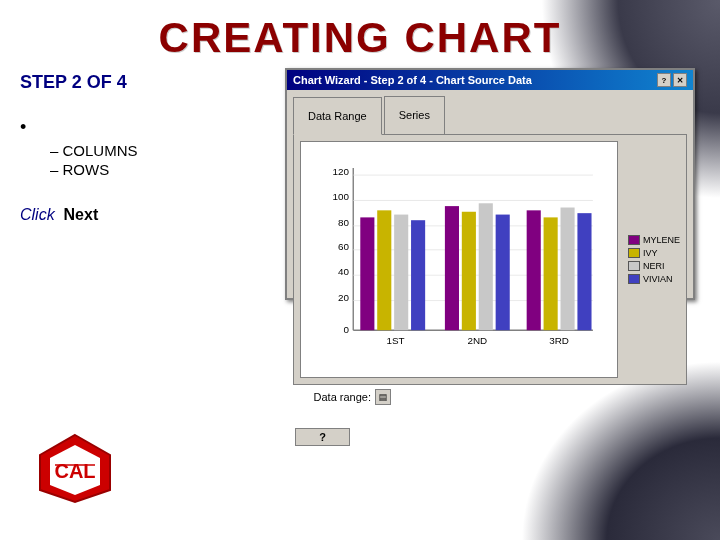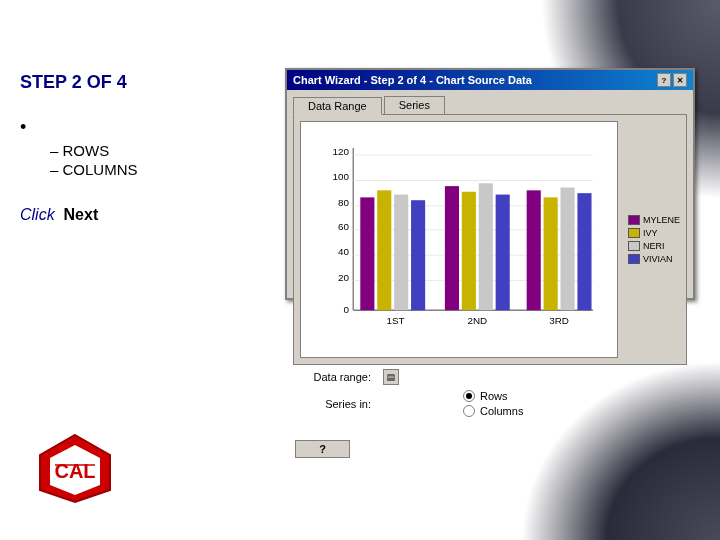--- a/index.html
+++ b/index.html
@@ -196,21 +196,21 @@
     }
 
     
     .tab-bar {
       display: flex;
       gap: 2px;
       margin-bottom: 0;
     }
 
     .tab {
-      padding: 2px 14px;
+      padding: 12px 14px;
       font-size: 11px;
       background: #d4d0c8;
       border: 1px solid #808080;
       border-bottom: none;
       cursor: pointer;
       font-family: Arial, sans-serif;
     }
 
     .tab.active {
       background: #d4d0c8;
@@ -269,21 +269,21 @@
     
     .dialog-bottom {
       padding: 4px 8px;
       font-size: 11px;
       font-family: Arial, sans-serif;
     }
 
     .form-row {
       display: flex;
       align-items: center;
-      gap: 12px;
+      gap: 4px;
       margin-bottom: 5px;
     }
 
     .form-label {
       font-size: 11px;
       width: 70px;
       text-align: right;
     }
 
     .form-input {
@@ -377,31 +377,34 @@
       height: 1px;
       background: #808080;
       margin: 2px 0;
     }
   </style>
 </head>
 <body>
 
 <div class="bg-slide">
 
+  <div class="title-area">
+    <div class="main-title">CREATING CHART</div>
+  </div>
 
   <div class="content-area">
     <div class="step-label">STEP 2 OF 4</div>
 
     <div class="bullet-item">
       <span class="bullet-dot">•</span>
     </div>
 
     <div class="sub-items">
+      <div class="sub-item">– COLUMNS</div>
       <div class="sub-item">– ROWS</div>
-      <div class="sub-item">– COLUMNS</div>
     </div>
 
     <div class="click-next">
       <span class="bullet-text-choose">Click</span>
       &nbsp;<span class="next-word">Next</span>
     </div>
   </div>
 
   <div class="logo-area">
     <svg class="logo-svg" viewBox="0 0 90 75">
@@ -499,33 +502,20 @@
             <span>VIVIAN</span>
           </div>
         </div>
       </div>
 
       <div class="dialog-bottom">
         <div class="form-row">
           <span class="form-label">Data range:</span>
           <div class="input-icon-btn">▤</div>
         </div>
-        <div class="form-row">
-          <span class="form-label">Series in:</span>
-          <div class="radio-group">
-            <div class="radio-item">
-              <div class="radio-circle selected"></div>
-              <span>Rows</span>
-            </div>
-            <div class="radio-item">
-              <div class="radio-circle"></div>
-              <span>Columns</span>
-            </div>
-          </div>
-        </div>
       </div>
     </div>
 
     <div class="divider-line"></div>
 
     <div class="dialog-buttons">
       <button class="dialog-btn help-btn">?</button>
     </div>
   </div>
 

